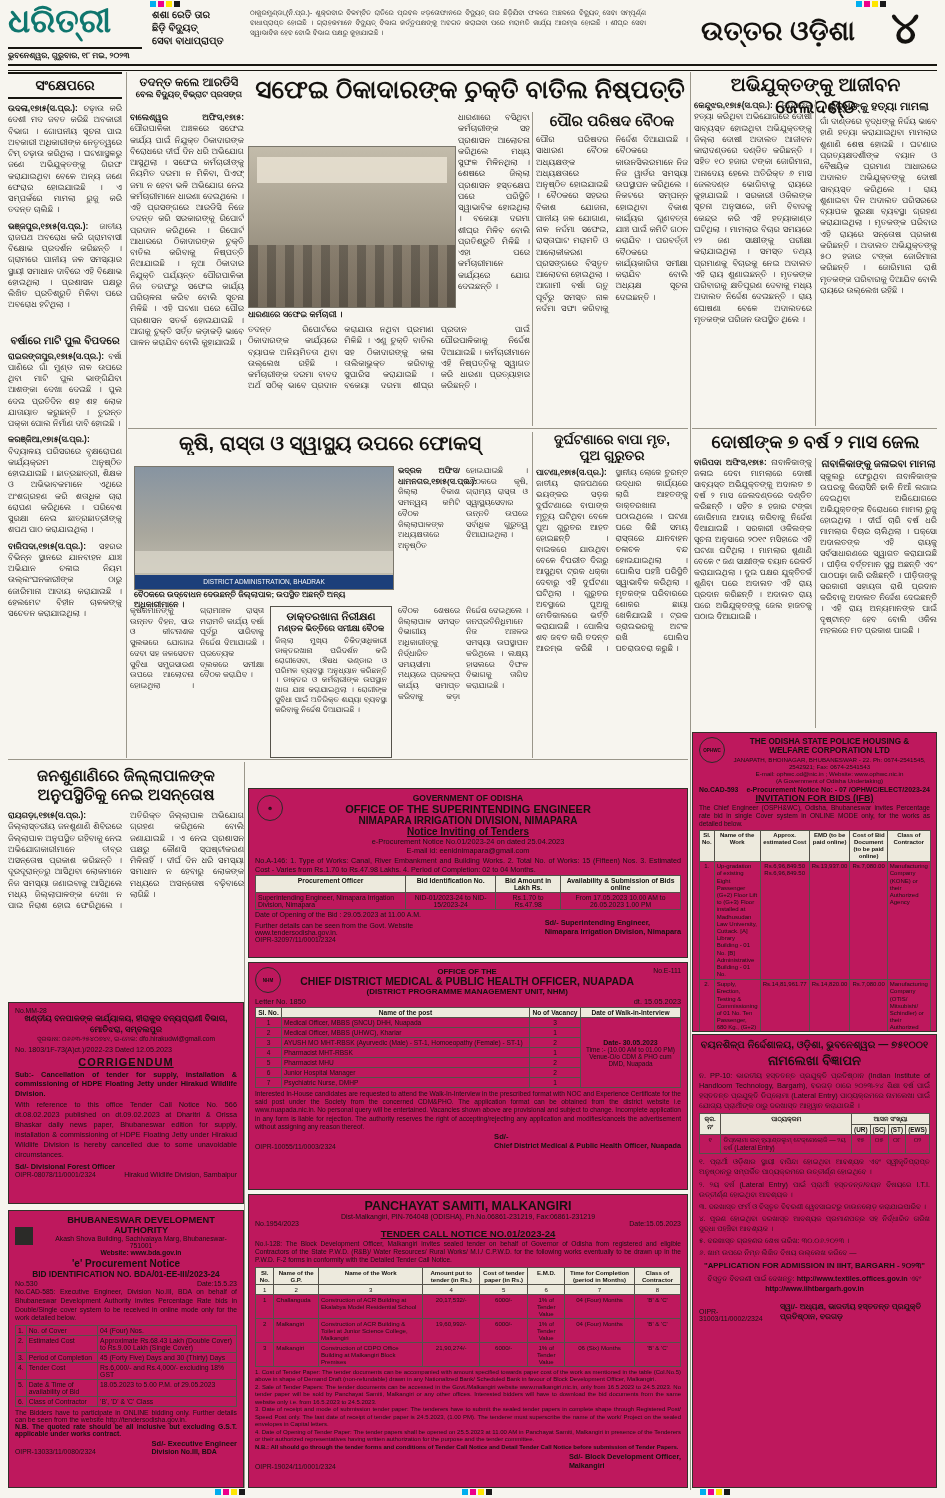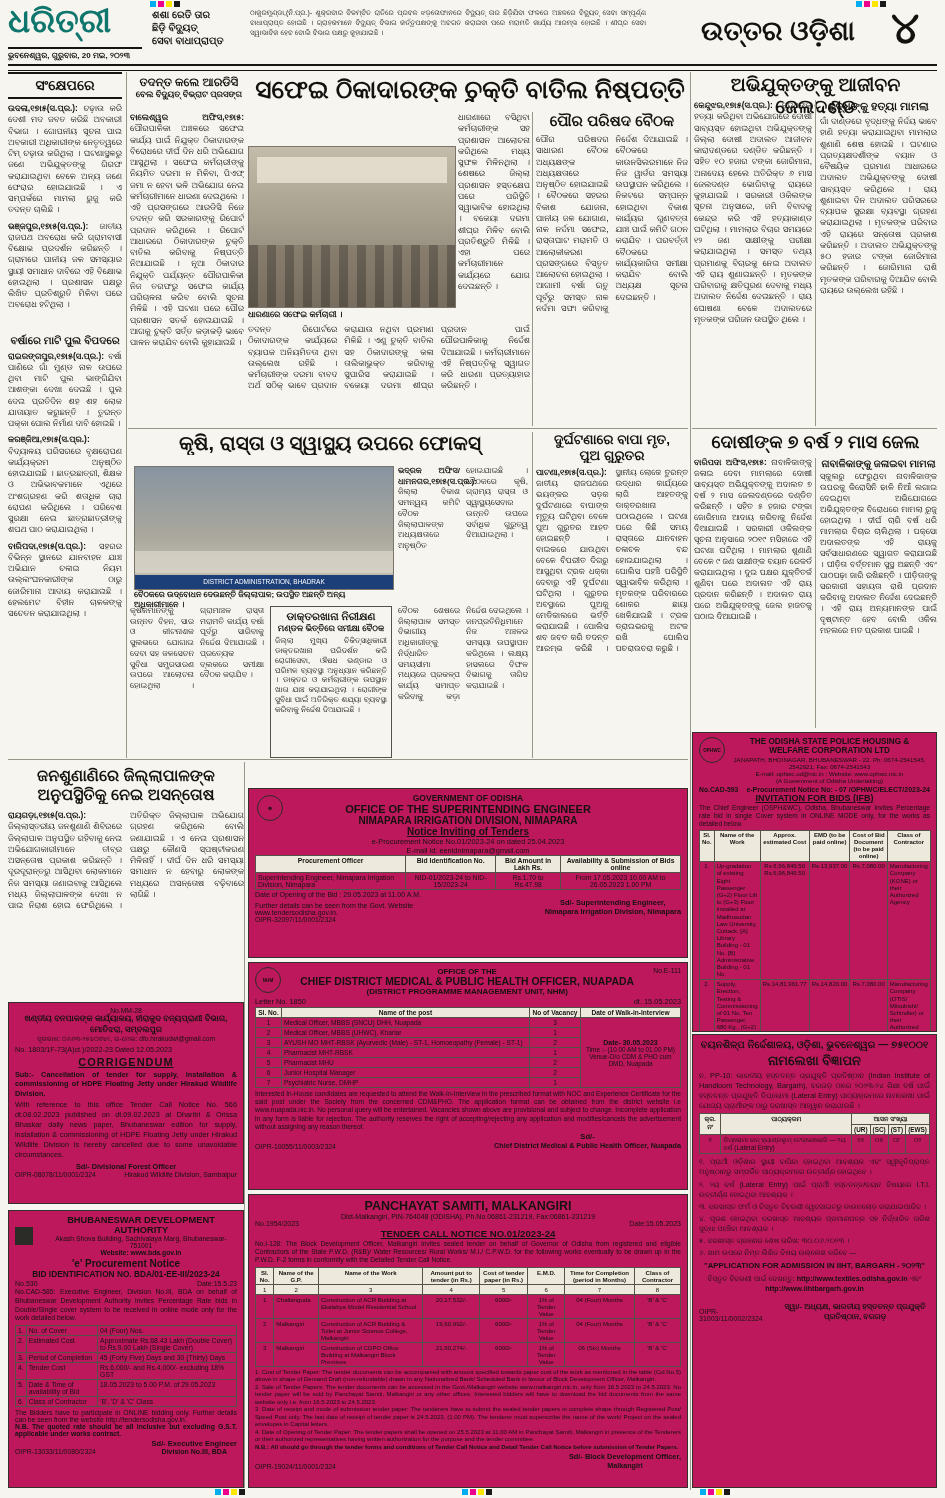--- a/index.html
+++ b/index.html
@@ -1,20 +1,20 @@
 <!DOCTYPE html>
 <html><head>
 <meta charset="utf-8">
 <style>
   html,body{margin:0;padding:0;background:#d9d7d0;}
   .page{position:relative;width:945px;height:1498px;background:#f7f5ef;font-family:"Liberation Sans",sans-serif;color:#14120f;overflow:hidden;margin:0 auto;}
   .bx{position:absolute;box-sizing:border-box;overflow:hidden;}
   .b{font-weight:bold;}
   .c{text-align:center;}
-  .r{text-align:center;}
+  .r{text-align:left;}
   .j{text-align:justify;}
   .news{font-size:8.4px;line-height:1.34;text-align:justify;}
   .vline{position:absolute;width:1px;background:#9a968a;}
   .hline{position:absolute;height:1px;background:#9a968a;}
   .dbl{position:absolute;border-top:2px solid #181610;border-bottom:1px solid #181610;height:4px;}
   .nbox{border:1.2px solid #34312a;background:#be185d;padding:4px 6px;}
   .tb{border-collapse:collapse;width:100%;}
   .tb th,.tb td{border:1px solid #55524a;padding:1px 2px;vertical-align:top;}
   .tb th{background:#edeadd;text-align:center;font-weight:bold;}
   .regs{position:absolute;display:flex;gap:2px;}
@@ -55,21 +55,21 @@
       <span style="background:#00aeef"></span>
       <span style="background:#ec008c"></span>
       <span style="background:#ffe600"></span>
       <span style="background:#1a1a1a"></span>
     </div>
 
   <div class="bx" style="left:8px;top:4px;width:134px;height:42px">
     <div style="font-family:'Liberation Serif',serif;font-size:33px;font-weight:bold;color:#0f766e;line-height:1.05">ଧରିତ୍ରୀ</div>
   </div>
   <div class="bx" style="left:8px;top:47px;width:134px;border-top:2px solid #181610;height:2px"></div>
-  <div class="bx b" style="left:8px;top:51px;width:140px;font-size:8px">ଭୁବନେଶ୍ୱର, ଗୁରୁବାର, 20 ମଇ, ୨୦୨୩</div>
+  <div class="bx b" style="left:8px;top:51px;width:140px;font-size:8px">ଭୁବନେଶ୍ୱର, ଗୁରୁବାର, ୧୮ ମଇ, ୨୦୨୩</div>
 
   <div class="bx" style="left:152px;top:8px;width:92px;height:54px">
     <div class="b" style="font-size:10px;line-height:1.3">ଶଶା ରେତି ତାର</div>
     <div class="b" style="font-size:10px;line-height:1.3">ଛିଡ଼ି ବିଦ୍ୟୁତ୍</div>
     <div class="b" style="font-size:10px;line-height:1.3">ସେବା ବାଧାପ୍ରାପ୍ତ</div>
   </div>
   <div class="bx j" style="left:250px;top:8px;width:396px;height:54px;font-size:7px;line-height:1.45;color:#23211c">ଠାକୁରମୁଣ୍ଡା,(ନି.ପ୍ର.)- ଶୁକ୍ରବାର ବିଳମ୍ବିତ ରାତିରେ ପ୍ରବଳ ଝଡ଼ତୋଫାନରେ ବିଦ୍ୟୁତ୍ ତାର ଛିଡ଼ିଯିବା ଫଳରେ ଅଞ୍ଚଳରେ ବିଦ୍ୟୁତ୍ ସେବା ସମ୍ପୂର୍ଣ୍ଣ ବାଧାପ୍ରାପ୍ତ ହୋଇଛି । ଗ୍ରାହକମାନେ ବିଦ୍ୟୁତ୍ ବିଭାଗ କର୍ତ୍ତୃପକ୍ଷଙ୍କୁ ଅବଗତ କରାଇବା ପରେ ମରାମତି କାର୍ଯ୍ୟ ଆରମ୍ଭ ହୋଇଛି । ଶୀଘ୍ର ସେବା ସ୍ୱାଭାବିକ ହେବ ବୋଲି ବିଭାଗ ପକ୍ଷରୁ କୁହାଯାଇଛି ।</div>
 
   <div class="bx b c" style="left:688px;top:16px;width:180px;font-size:27px">ଉତ୍ତର ଓଡ଼ିଶା</div>
   <div class="bx b c" style="left:874px;top:2px;width:62px;font-size:44px;line-height:1.2">୪</div>
@@ -228,21 +228,21 @@
       </table>
     <div class="j" style="font-size:7.2px;line-height:1.4;margin-bottom:2px">୧. ପ୍ରାର୍ଥୀ ଓଡ଼ିଶାର ସ୍ଥାୟୀ ବାସିନ୍ଦା ହୋଇଥିବା ଆବଶ୍ୟକ ଏବଂ ସ୍ୱୀକୃତିପ୍ରାପ୍ତ ଅନୁଷ୍ଠାନରୁ ସମ୍ପର୍କିତ ପାଠ୍ୟକ୍ରମରେ ଉତ୍ତୀର୍ଣ୍ଣ ହୋଇଥିବେ ।</div>
     <div class="j" style="font-size:7.2px;line-height:1.4;margin-bottom:2px">୨. ୨ୟ ବର୍ଷ (Lateral Entry) ପାଇଁ ପ୍ରାର୍ଥୀ ହସ୍ତତନ୍ତ/ବୟନ ବିଷୟରେ I.T.I. ଉତ୍ତୀର୍ଣ୍ଣ ହୋଇଥିବା ଆବଶ୍ୟକ ।</div>
     <div class="j" style="font-size:7.2px;line-height:1.4;margin-bottom:2px">୩. ଦରଖାସ୍ତ ଫର୍ମ ଓ ବିସ୍ତୃତ ବିବରଣୀ ୱେବସାଇଟରୁ ଡାଉନଲୋଡ଼ କରାଯାଇପାରିବ ।</div>
     <div class="j" style="font-size:7.2px;line-height:1.4;margin-bottom:2px">୪. ପୂରଣ ହୋଇଥିବା ଦରଖାସ୍ତ ଆବଶ୍ୟକ ପ୍ରମାଣପତ୍ର ସହ ନିର୍ଦ୍ଧାରିତ ତାରିଖ ସୁଦ୍ଧା ପହଞ୍ଚିବା ଆବଶ୍ୟକ ।</div>
     <div class="j" style="font-size:7.2px;line-height:1.4;margin-bottom:2px">୫. ଦରଖାସ୍ତ ଗ୍ରହଣର ଶେଷ ତାରିଖ: ୩୦.୦୬.୨୦୨୩ ।</div>
     <div class="j" style="font-size:7.2px;line-height:1.4;margin-bottom:2px">୬. ଖାମ ଉପରେ ନିମ୍ନ ଲିଖିତ ବିଷୟ ଉଲ୍ଲେଖ କରିବେ —</div>
     <div class="b c" style="font-size:7.8px;margin:3px 0">"APPLICATION FOR ADMISSION IN IIHT, BARGARH - ୨୦୨୩"</div>
     <div class="c" style="font-size:7.2px;line-height:1.4">
       <span>ବିସ୍ତୃତ ବିବରଣୀ ପାଇଁ ଦେଖନ୍ତୁ:</span>
-      <span class="b">http://www.textiles.odisha.gov.in</span>
+      <span class="b">http://www.textiles.offices.gov.in</span>
       <span>ଏବଂ</span>
       <span class="b">http://www.iihtbargarh.gov.in</span>
     </div>
     <div style="display:flex;justify-content:space-between;align-items:flex-end;margin-top:8px">
       <span style="font-size:7px">OIPR-31003/11/0002/2324</span>
       <span class="b r" style="font-size:7.8px;max-width:150px">ସ୍ୱା/- ଅଧ୍ୟକ୍ଷ, ଭାରତୀୟ ହସ୍ତତନ୍ତ ପ୍ରଯୁକ୍ତି ପ୍ରତିଷ୍ଠାନ, ବରଗଡ଼</span>
     </div>
   </div>
 
   <div class="hline" style="left:8px;top:759px;width:680px"></div>
@@ -332,20 +332,21 @@
   </div>
 
   <div class="bx nbox" style="left:248px;top:788px;width:440px;height:170px">
     <div style="position:absolute;left:8px;top:6px" class="logo-circ">☸</div>
     <div class="b c" style="font-size:8.5px">GOVERNMENT OF ODISHA</div>
     <div class="b c" style="font-size:11px">OFFICE OF THE SUPERINTENDING ENGINEER</div>
     <div class="b c" style="font-size:10px">NIMAPARA IRRIGATION DIVISION, NIMAPARA</div>
     <div class="b c" style="font-size:10px;text-decoration:underline">Notice Inviting of Tenders</div>
     <div class="c" style="font-size:7.4px">e-Procurement Notice No.01/2023-24 on dated 25.04.2023</div>
     <div class="c" style="font-size:7.4px">E-mail id: eenidnimapara@gmail.com</div>
+    <div class="j" style="font-size:7.2px;line-height:1.25;margin:1px 0">No.A-146: 1. Type of Works: Canal, River Embankment and Building Works. 2. Total No. of Works: 15 (Fifteen) Nos. 3. Estimated Cost - Varies from Rs.1.70 to Rs.47.98 Lakhs. 4. Period of Completion: 02 to 04 Months.</div>
     <table class="tb" style="font-size:6.8px">
       <tbody>
           <tr>
         <th>Procurement Officer</th>
             <th>Bid Identification No.</th>
             <th>Bid Amount in Lakh Rs.</th>
             <th>Availability &amp; Submission of Bids online</th>
       </tr>
       <tr>
         <td>Superintending Engineer, Nimapara Irrigation Division, Nimapara</td>

